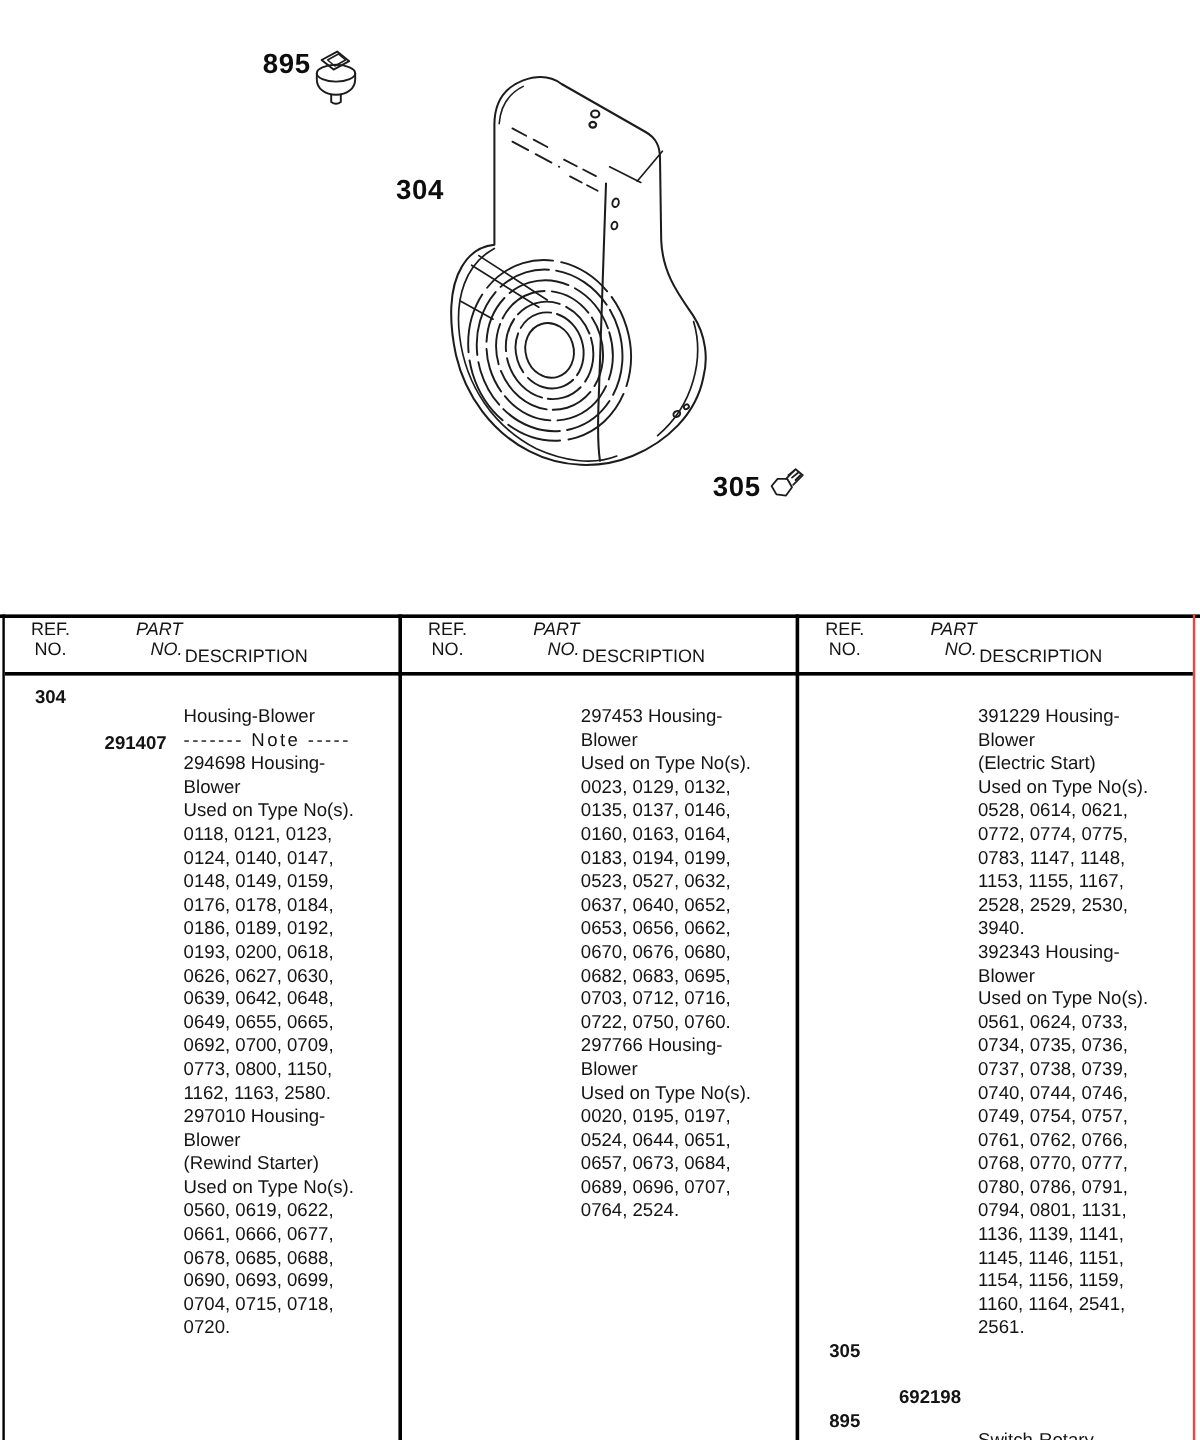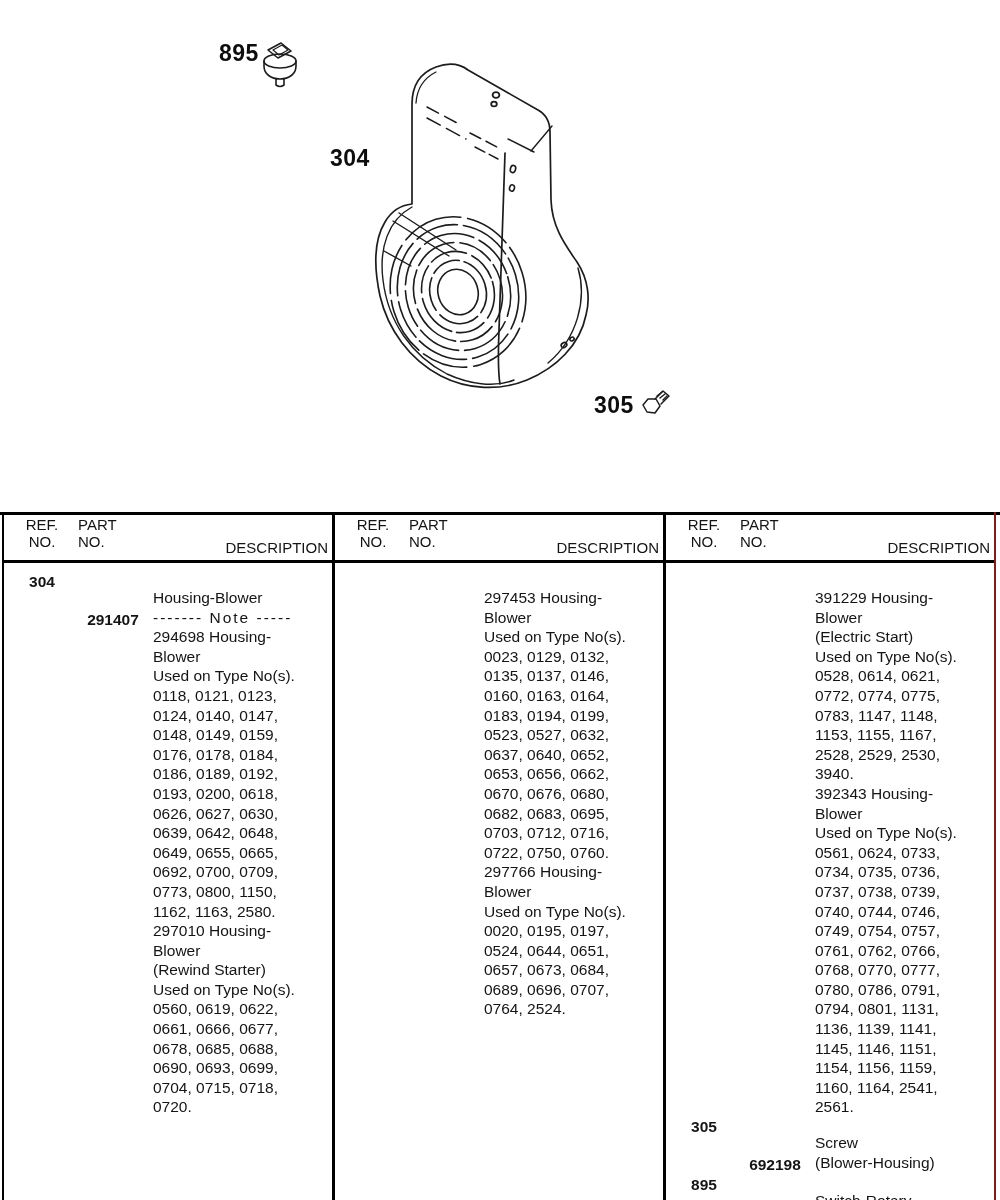--- a/index.html
+++ b/index.html
@@ -9,29 +9,29 @@
   .diagram{position:absolute;left:0;top:0;width:1000px;height:512px;}
   .diagram svg{position:absolute;left:0;top:0;}
   .part-label{position:absolute;font-weight:bold;font-size:23px;letter-spacing:.5px;color:#0d0d0d;}
   #label-895{left:219px;top:40px;}
   #label-304{left:330px;top:145px;}
   #label-305{left:594px;top:392px;}
   
   .parts-table{position:absolute;left:0;top:512px;width:1000px;height:688px;}
   .t-topline{position:absolute;left:0;top:0;width:1000px;height:3px;background:#000;}
   .t-box{position:absolute;left:2px;top:0;width:994px;height:688px;
-         border-left:2px solid #000;border-right:2px solid #7f1d1d;box-sizing:border-box;}
+         border-left:2px solid #000;border-right:2px solid #ef4444;box-sizing:border-box;}
   .t-headsep{position:absolute;left:0;top:48px;width:100%;height:3px;background:#000;}
   .cols{display:flex;height:100%;}
   .col{flex:1;position:relative;box-sizing:border-box;}
   .col + .col{border-left:3px solid #000;}
   .col-head{position:relative;height:51px;font-size:15px;line-height:16.5px;}
   .h-ref{position:absolute;left:0;top:5px;width:76px;text-align:center;white-space:pre-line;}
-  .h-part{position:absolute;left:74px;top:5px;width:74px;text-align:left;white-space:pre-line;}
-  .h-desc{position:absolute;left:150px;right:4px;bottom:7px;text-align:right;}
+  .h-part{position:absolute;left:74px;top:5px;width:74px;text-align:right;white-space:pre-line;font-style:italic;}
+  .h-desc{position:absolute;left:150px;right:4px;bottom:7px;text-align:left;}
   .col-body{padding-top:9px;font-size:15.5px;line-height:19.6px;}
   .row{display:flex;align-items:flex-start;}
   .c-ref{width:76px;flex:none;text-align:center;font-weight:bold;}
   .c-part{width:66px;flex:none;text-align:center;font-weight:bold;margin-top:38px;}
   .c-desc{flex:1;padding-left:7px;min-width:0;margin-top:16px;}
   .dline{white-space:nowrap;}
   .dline b{font-weight:normal;}
   .note-line{letter-spacing:2px;}
 </style>
 </head>
@@ -232,24 +232,20 @@
                   <div class="dline">1136, 1139, 1141,</div>
                   <div class="dline">1145, 1146, 1151,</div>
                   <div class="dline">1154, 1156, 1159,</div>
                   <div class="dline">1160, 1164, 2541,</div>
                   <div class="dline">2561.</div>
                 </div>
               </div>
               <div class="row">
                 <div class="c-ref">305</div>
                 <div class="c-part">692198</div>
-                <div class="c-desc">
-                  <div class="dline">Screw</div>
-                  <div class="dline">(Blower-Housing)</div>
-                </div>
               </div>
               <div class="row">
                 <div class="c-ref">895</div>
                 <div class="c-part">692309</div>
                 <div class="c-desc">
                   <div class="dline">Switch-Rotary</div>
                 </div>
               </div>
             </div>
         </div>

